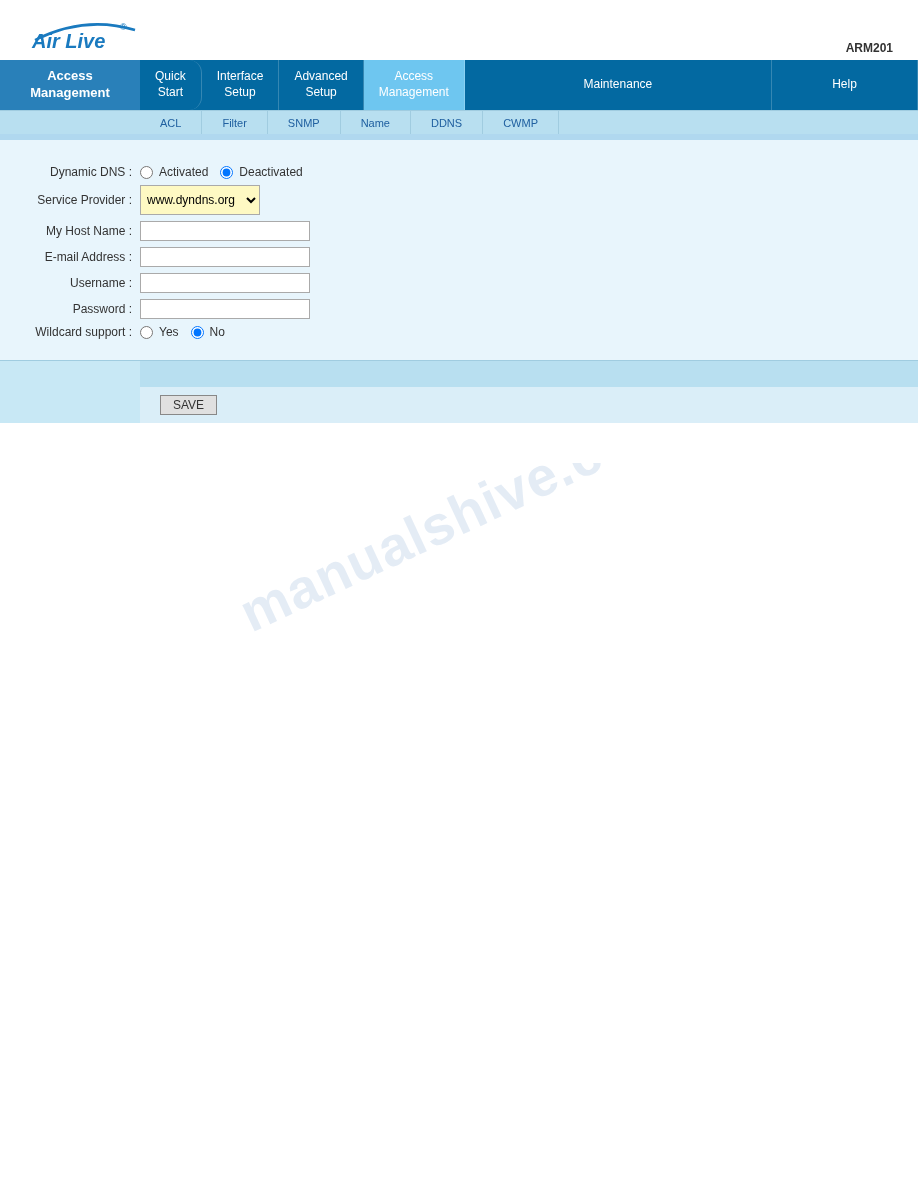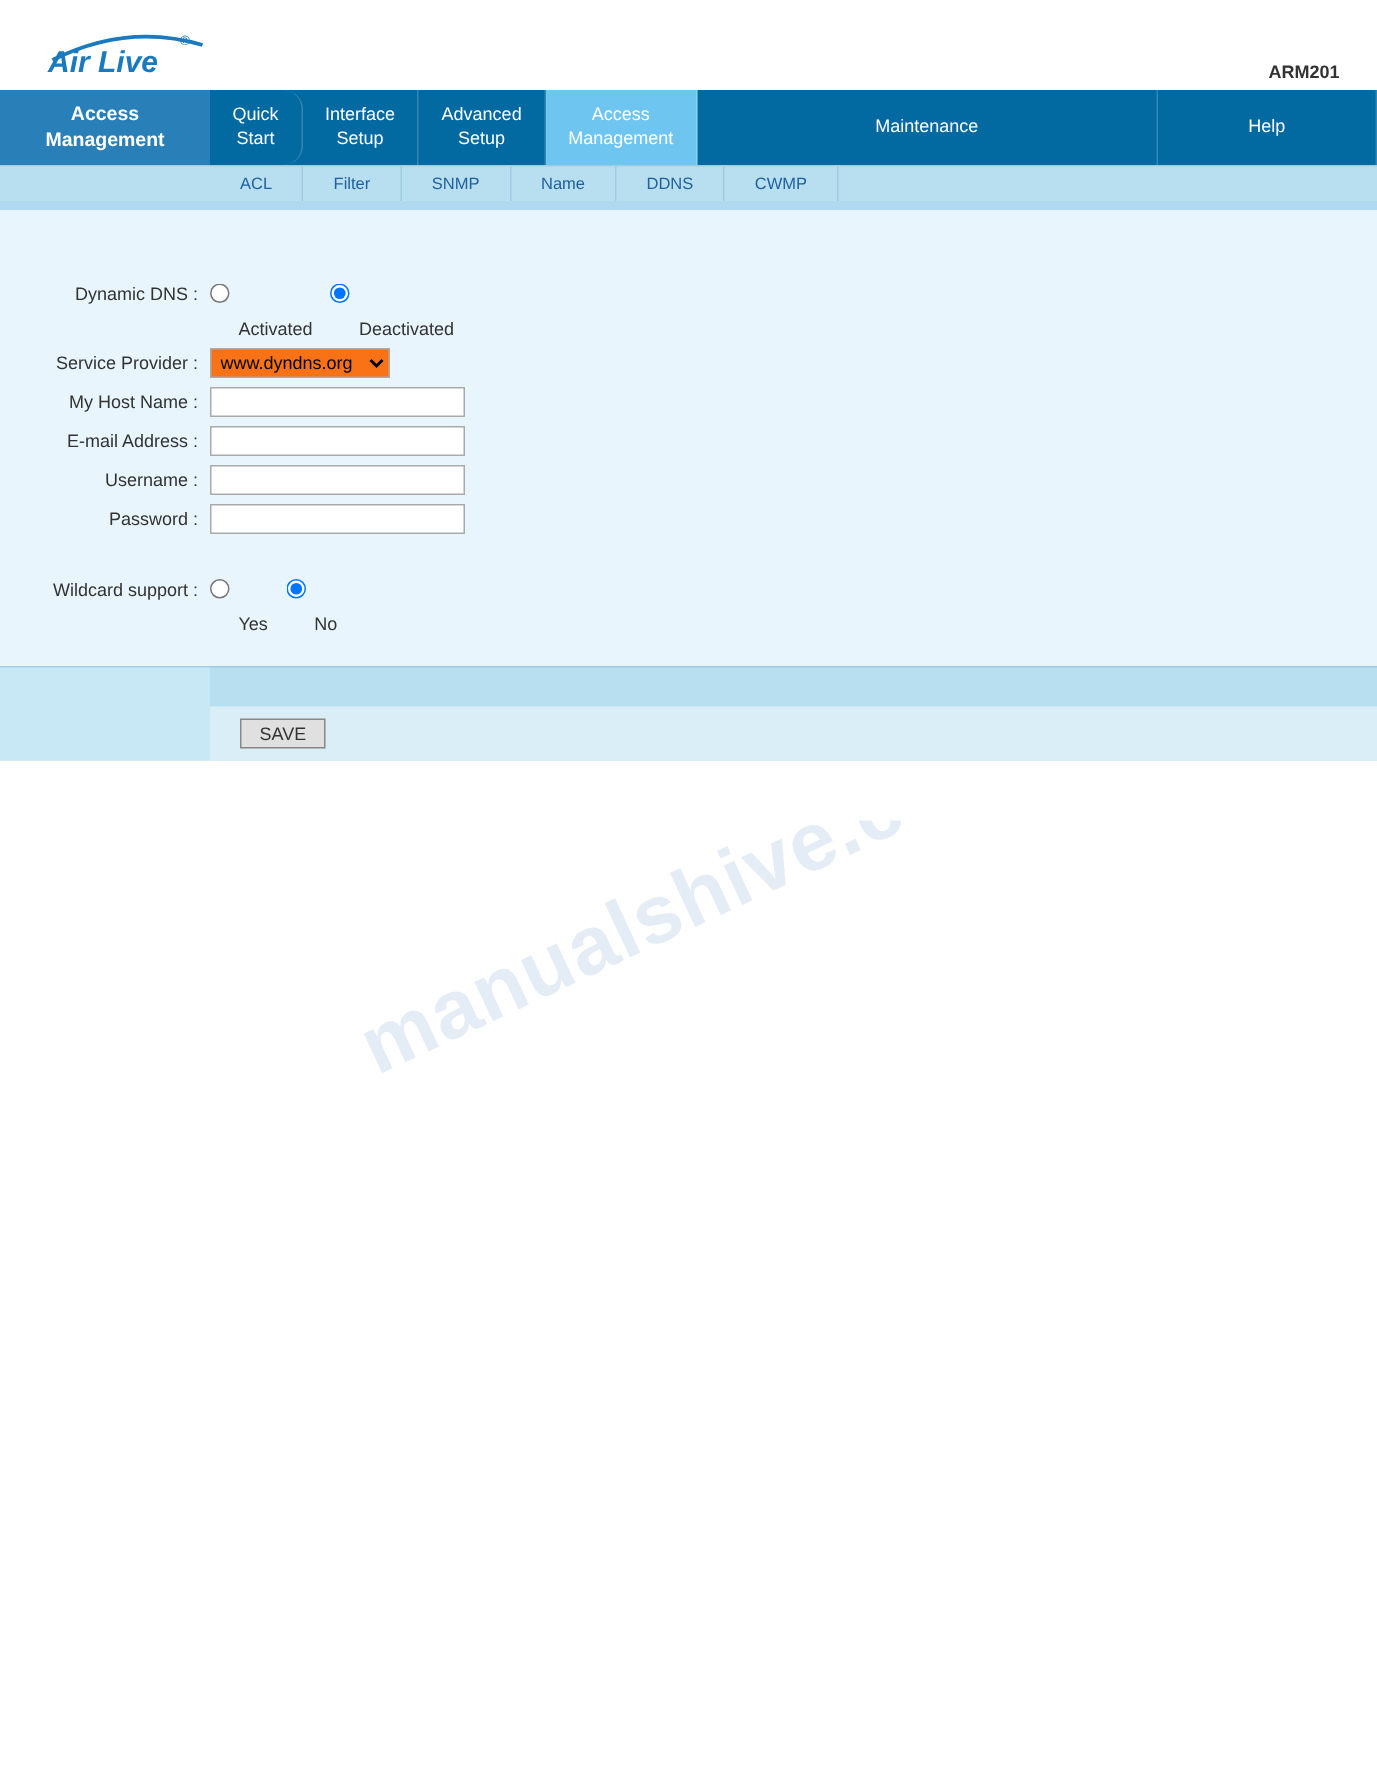--- a/index.html
+++ b/index.html
@@ -164,34 +164,33 @@
       padding: 2px 4px;
       font-size: 12px;
       width: 170px;
       height: 20px;
       background: white;
     }
     .form-select {
       border: 1px solid #aaaaaa;
       padding: 1px 2px;
       font-size: 12px;
-      height: 20px;
-      background: #f97316;
+      height: 30px;
+      background: #fef9c3;
       width: 120px;
     }
     .radio-group {
       display: flex;
       align-items: center;
       gap: 4px;
     }
     .radio-group label {
       font-size: 12px;
       color: #333;
       margin-right: 8px;
-      margin-top: 47px;
     }
     .radio-group input[type="radio"] {
       margin-right: 2px;
     }
 
     
     .save-bar {
       display: flex;
       background: #b8dff0;
       border-top: 1px solid #a0cce0;

